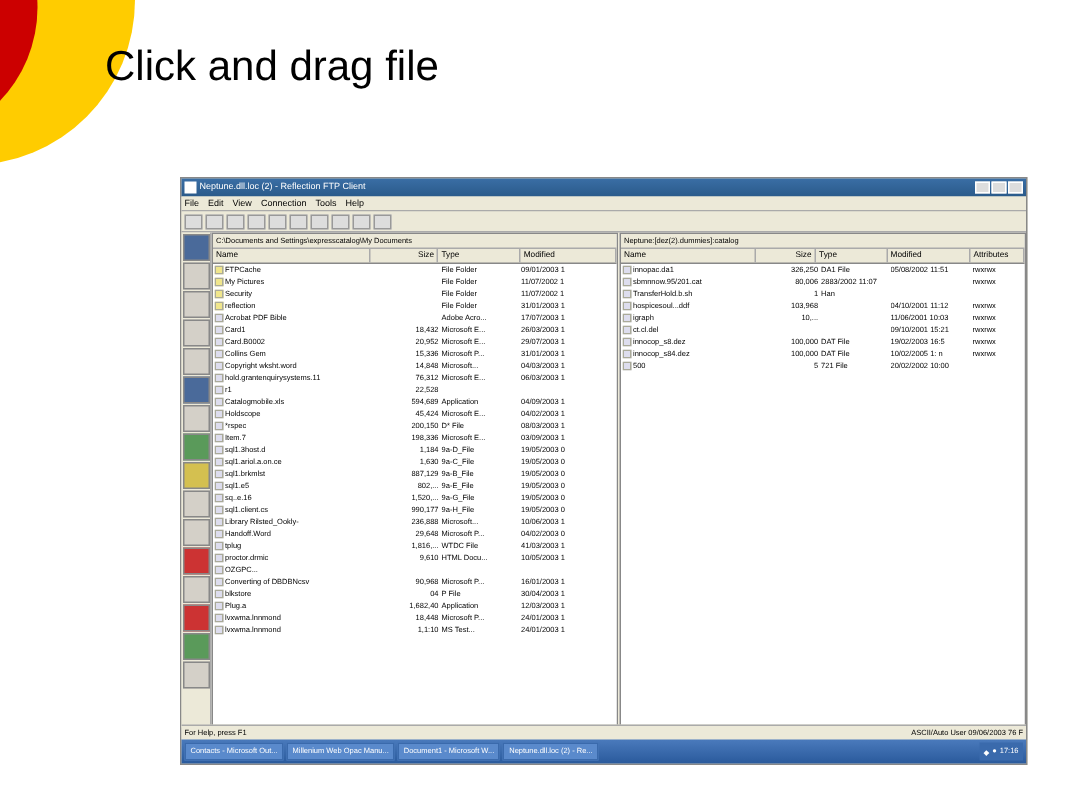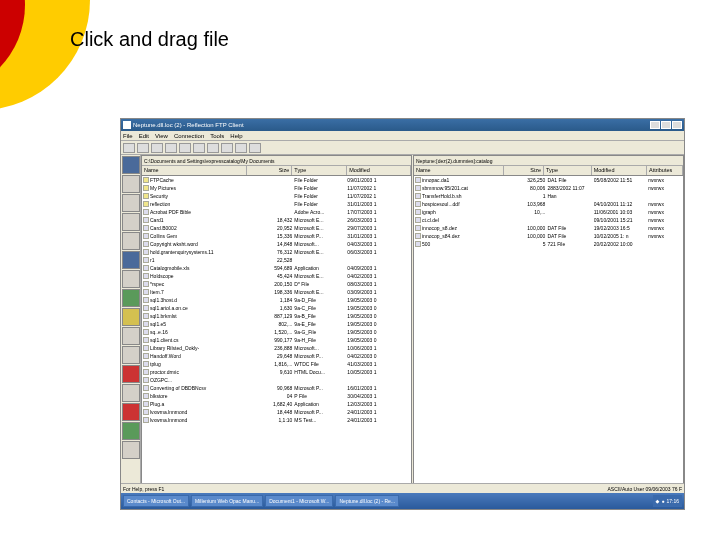--- a/index.html
+++ b/index.html
@@ -2,21 +2,21 @@
 <html><head>
 <meta charset="utf-8">
 <style>
   * { margin: 0; padding: 0; box-sizing: border-box; }
   body { width: 720px; height: 540px; background: #fff; font-family: Arial, sans-serif; position: relative; overflow: hidden; }
   
   .circle { position: absolute; width: 220px; height: 220px; border-radius: 50%; }
   .circle-yellow { background: #ffcc00; left: -130px; top: -110px; }
   .circle-red { background: #cc0000; left: -155px; top: -85px; width: 180px; height: 180px; }
   
-  .slide-title { position: absolute; left: 70px; top: 28px; font-size: 20px; color: #000; font-weight: normal; }
+  .slide-title { position: absolute; left: 70px; top: 28px; font-size: 28px; color: #000; font-weight: normal; }
   
   .ftp-window { position: absolute; left: 120px; top: 118px; width: 565px; height: 392px; border: 1px solid #888; background: #ece9d8; font-size: 6px; font-family: Tahoma, sans-serif; }
   
   .titlebar { height: 12px; background: linear-gradient(#3a6ea5, #2a5a8a); color: #fff; display: flex; align-items: center; padding: 0 2px; }
   .titlebar .icon { width: 8px; height: 8px; background: #fff; margin-right: 2px; }
   .titlebar .title-text { flex: 1; font-size: 6px; }
   .titlebar .win-btns { display: flex; gap: 1px; }
   .titlebar .win-btns span { width: 10px; height: 8px; background: #ddd; border: 1px solid #fff; display: inline-block; }
   
   .menubar { height: 10px; background: #ece9d8; display: flex; align-items: center; padding: 0 2px; gap: 6px; border-bottom: 1px solid #aaa; }

